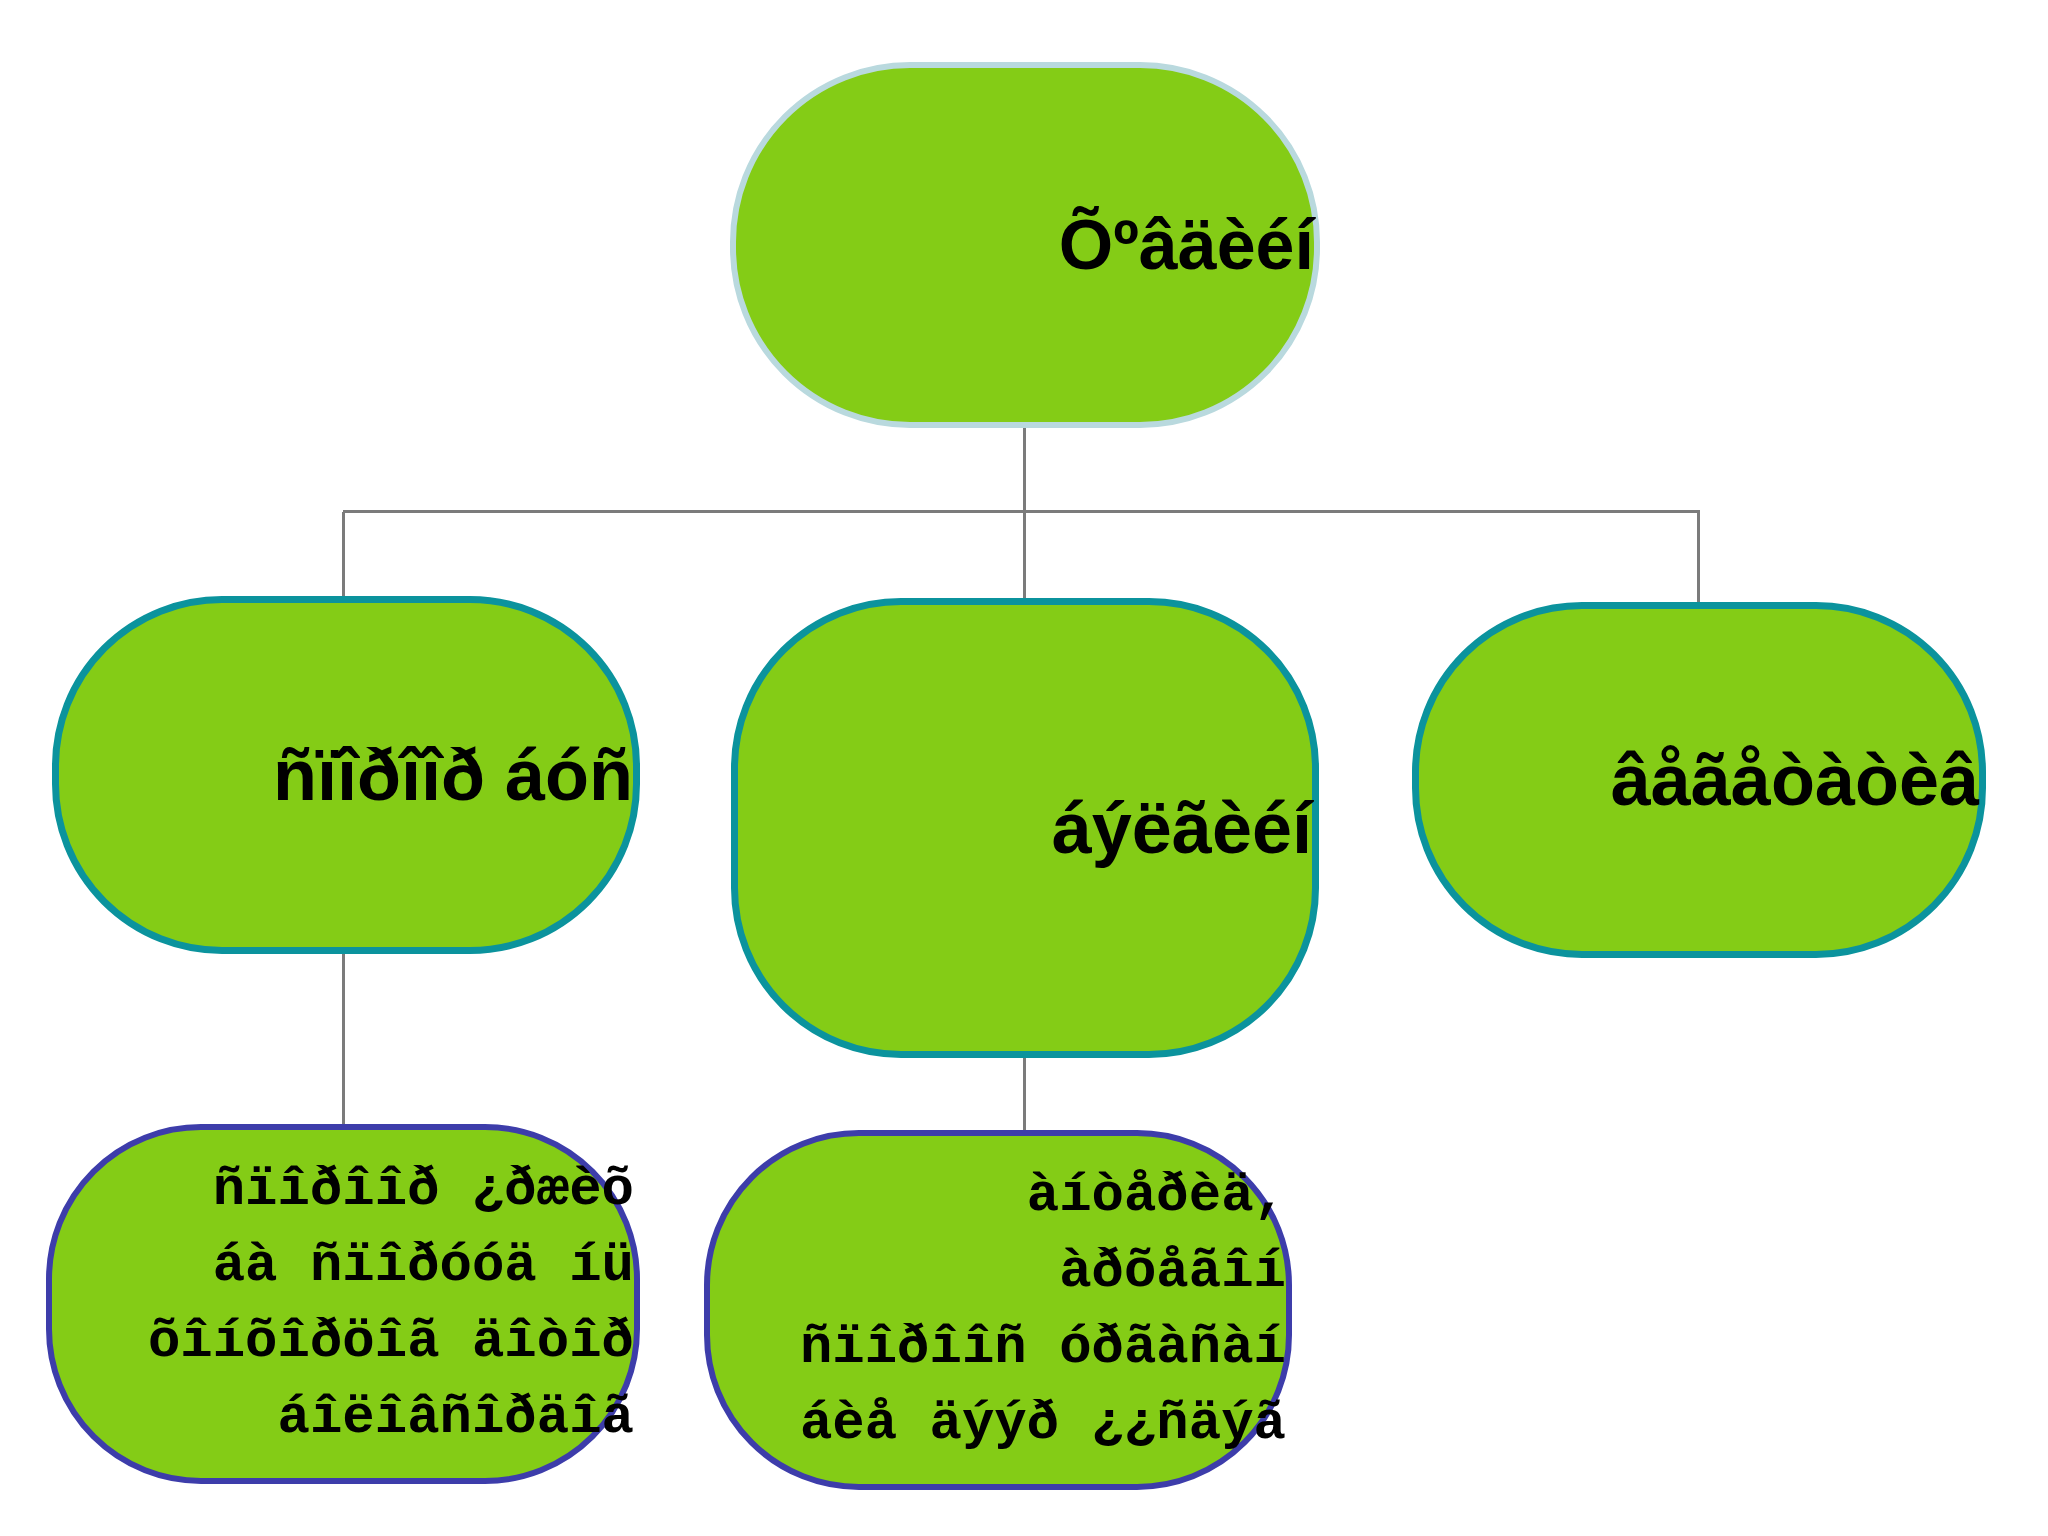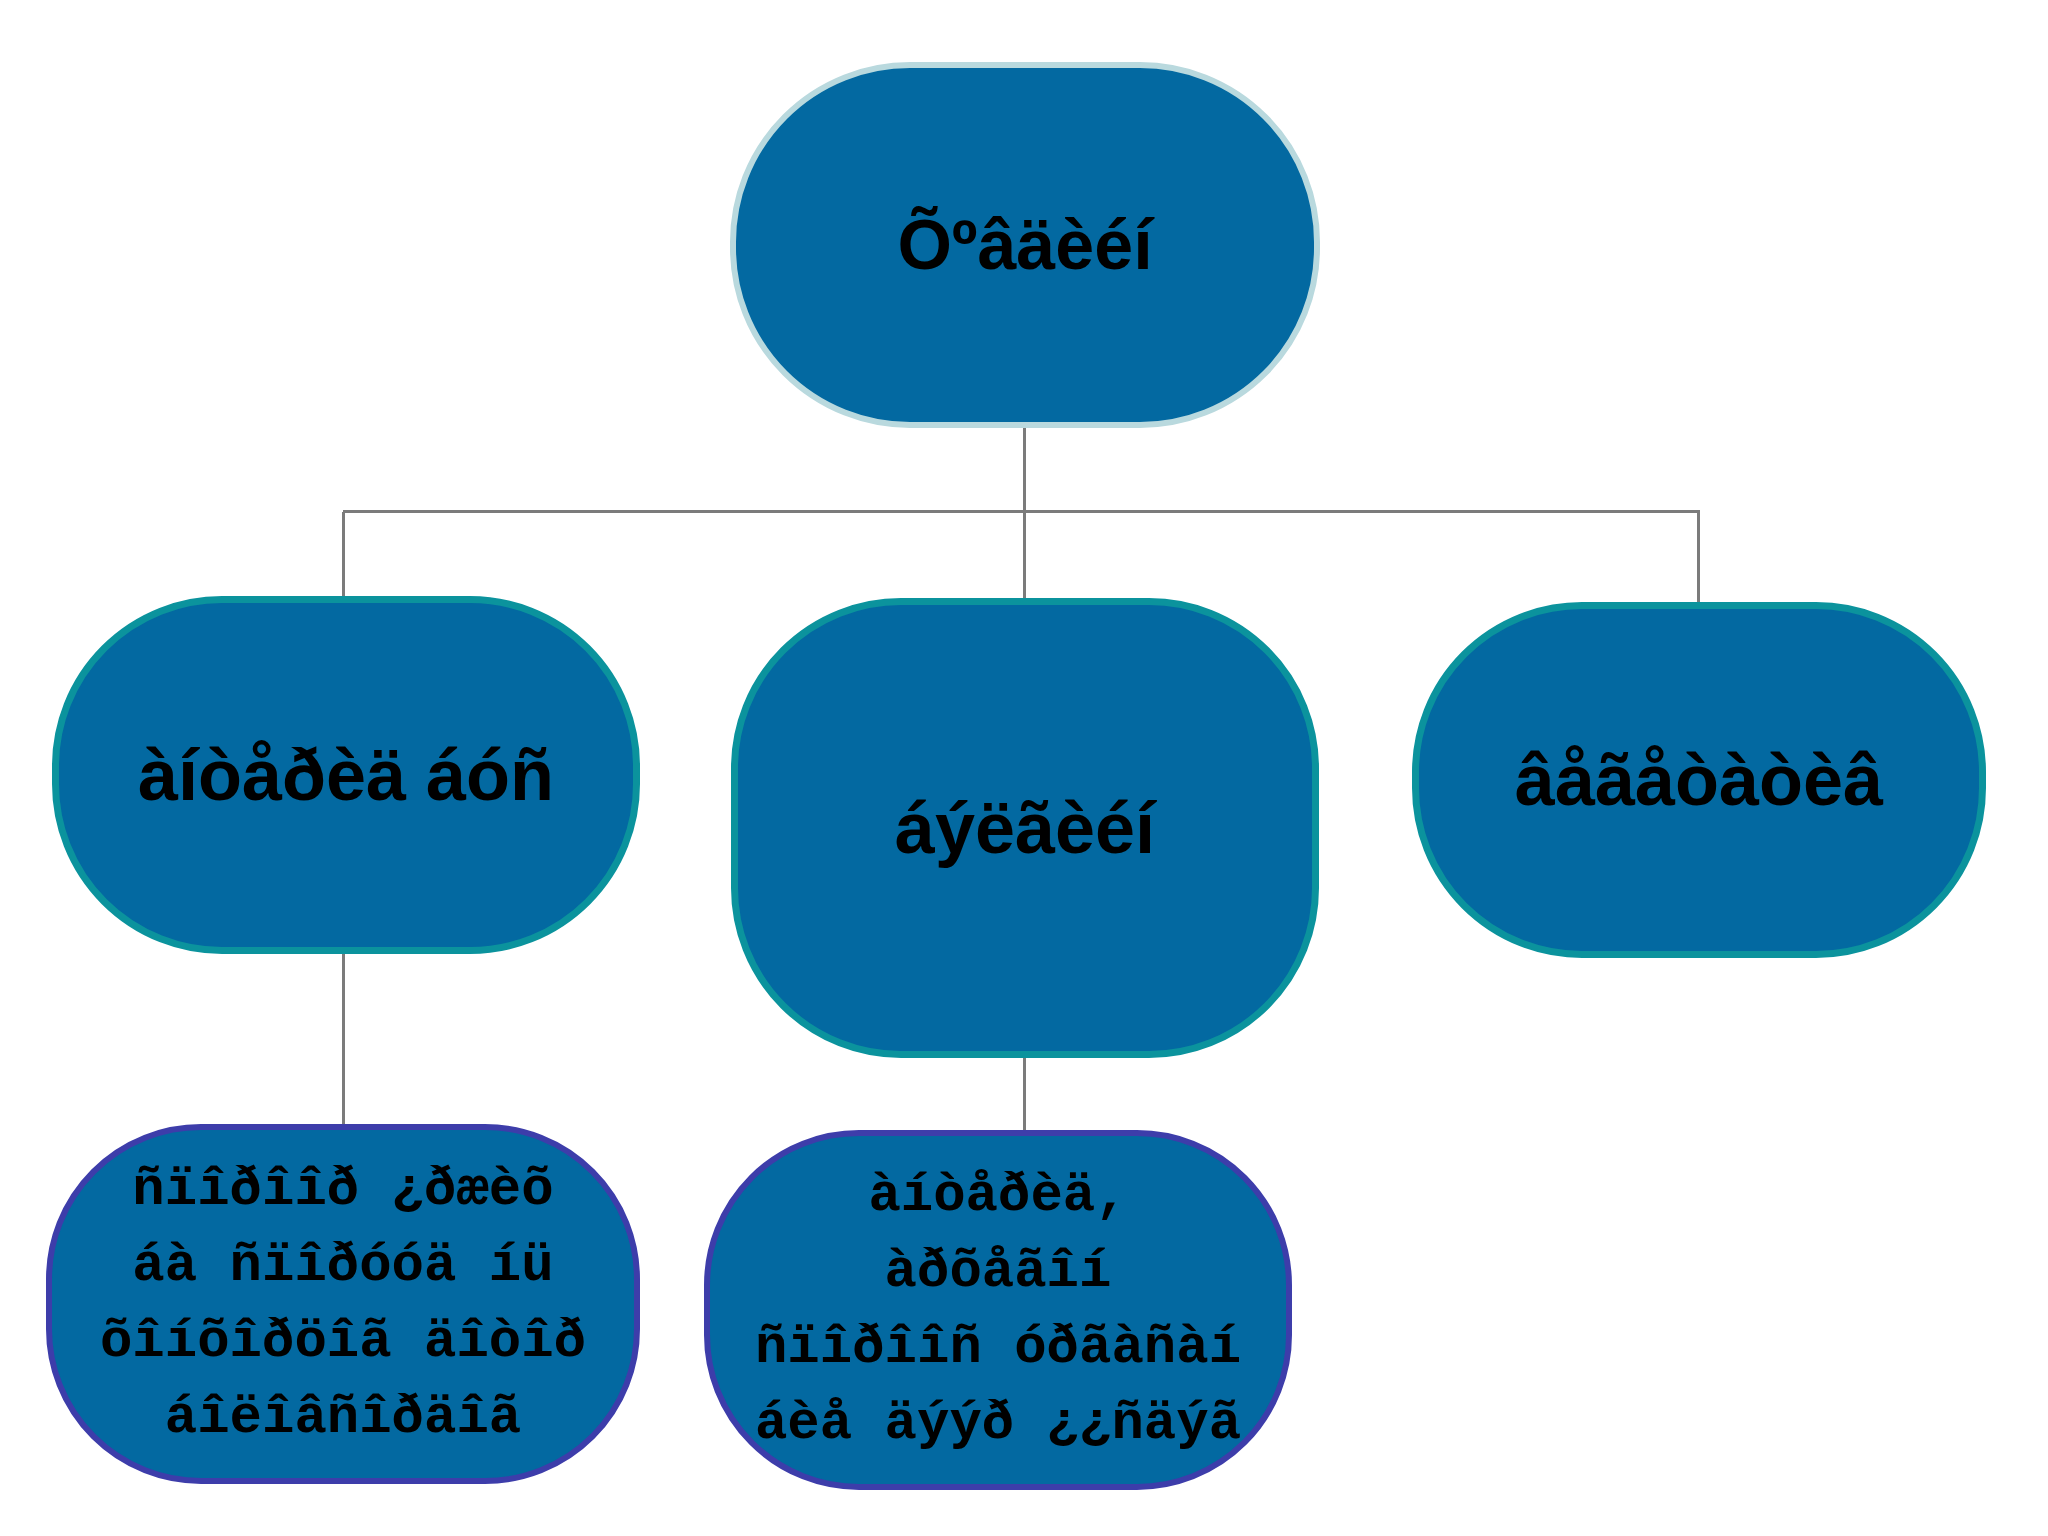--- a/index.html
+++ b/index.html
@@ -16,25 +16,25 @@
     position:relative;
     width:2048px;height:1536px;
     background:var(--bg);
     overflow:hidden;
     font-family:"Liberation Sans", sans-serif;
   }
   .line{position:absolute;background:var(--connector);}
   .node{
     position:absolute;
     box-sizing:border-box;
-    background:#0369a1;
+    background:#84cc16;
     display:flex;
     align-items:center;
     justify-content:center;
-    text-align:center;
+    text-align:right;
     color:var(--text);
     font-weight:700;
   }
   .node-root{
     border:6px solid var(--root-border);
     border-radius:180px;
     font-size:70px;
     line-height:97px;
   }
   .node-branch{
@@ -65,21 +65,21 @@
   <div class="line" style="left:342px;top:952px;width:3px;height:174px;"></div>
   <div class="line" style="left:1023px;top:958px;width:3px;height:174px;"></div>
 
   <div class="node node-root" style="left:730px;top:62px;width:590px;height:366px;">
     <div class="txt">
       <div>Õºâäèéí</div>
     </div>
   </div>
 
   <div class="node node-branch" style="left:52px;top:596px;width:588px;height:358px;">
-    <div class="txt">àíòåðèä áóñ</div>
+    <div class="txt">ñïîðîîð áóñ</div>
   </div>
 
   <div class="node node-branch" style="left:731px;top:598px;width:588px;height:460px;">
     <div class="txt">áýëãèéí</div>
   </div>
 
   <div class="node node-branch" style="left:1412px;top:602px;width:574px;height:356px;">
     <div class="txt">âåãåòàòèâ</div>
   </div>
 

